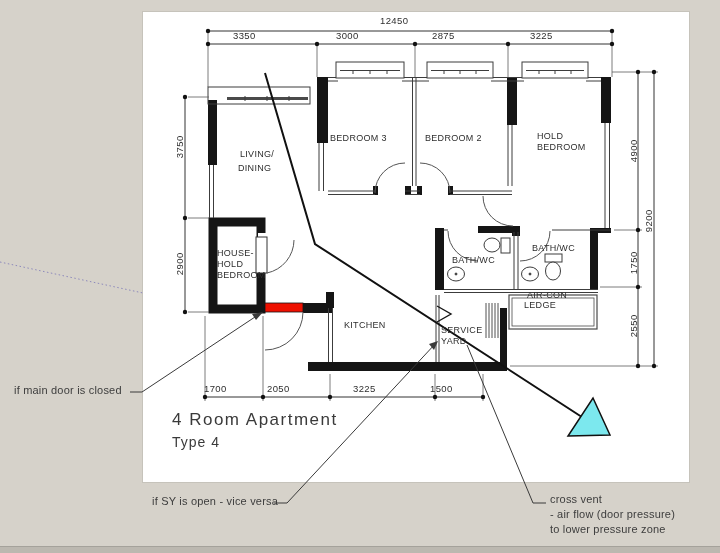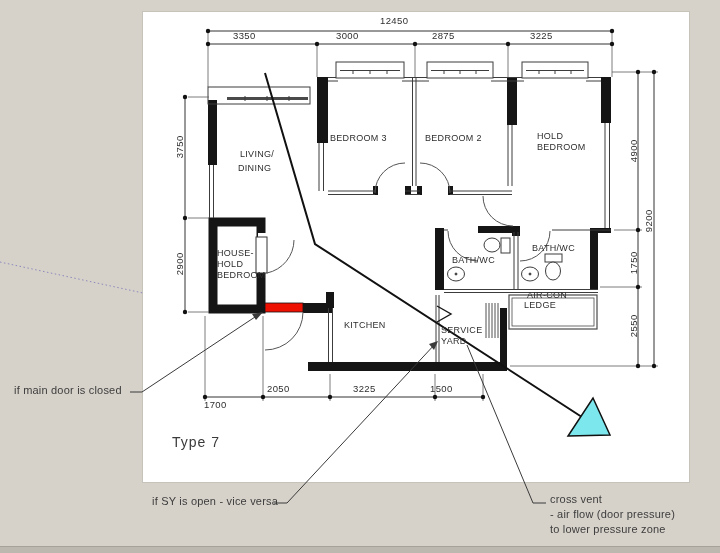--- a/index.html
+++ b/index.html
@@ -244,21 +244,21 @@
   <div class="lbl dim c" style="left:233px;top:31px;width:60px">3350</div>
   <div class="lbl dim c" style="left:336px;top:31px;width:60px">3000</div>
   <div class="lbl dim c" style="left:432px;top:31px;width:60px">2875</div>
   <div class="lbl dim c" style="left:530px;top:31px;width:60px">3225</div>
   <div class="lbl dim vdim" style="left:160px;top:142px">3750</div>
   <div class="lbl dim vdim" style="left:160px;top:259px">2900</div>
   <div class="lbl dim vdim" style="left:614px;top:146px">4900</div>
   <div class="lbl dim vdim" style="left:614px;top:258px">1750</div>
   <div class="lbl dim vdim" style="left:614px;top:321px">2550</div>
   <div class="lbl dim vdim" style="left:629px;top:216px">9200</div>
-  <div class="lbl dim c" style="left:204px;top:400px;width:60px">1700</div>
+  <div class="lbl dim c" style="left:204px;top:384px;width:60px">1700</div>
   <div class="lbl dim c" style="left:267px;top:384px;width:60px">2050</div>
   <div class="lbl dim c" style="left:353px;top:384px;width:60px">3225</div>
   <div class="lbl dim c" style="left:430px;top:384px;width:60px">1500</div>
 
   <div class="lbl cad c" style="left:240px;top:150px;width:60px">LIVING/</div>
   <div class="lbl cad c" style="left:238px;top:164px;width:60px">DINING</div>
   <div class="lbl cad c" style="left:330px;top:134px;width:80px">BEDROOM 3</div>
   <div class="lbl cad c" style="left:425px;top:134px;width:80px">BEDROOM 2</div>
   <div class="lbl cad" style="left:537px;top:132px">HOLD</div>
   <div class="lbl cad" style="left:537px;top:143px">BEDROOM</div>
@@ -266,21 +266,22 @@
   <div class="lbl cad" style="left:217px;top:260px">HOLD</div>
   <div class="lbl cad" style="left:217px;top:271px">BEDROOM</div>
   <div class="lbl cad c" style="left:452px;top:256px;width:70px">BATH/WC</div>
   <div class="lbl cad c" style="left:532px;top:244px;width:70px">BATH/WC</div>
   <div class="lbl cad c" style="left:527px;top:291px;width:70px">AIR-CON</div>
   <div class="lbl cad c" style="left:524px;top:301px;width:70px">LEDGE</div>
   <div class="lbl cad c" style="left:344px;top:321px;width:80px">KITCHEN</div>
   <div class="lbl cad" style="left:441px;top:326px">SERVICE</div>
   <div class="lbl cad" style="left:441px;top:337px">YARD</div>
 
-  <div class="lbl title2" style="left:172px;top:435px">Type 7</div>
+  <div class="lbl title1" style="left:172px;top:411px">4 Room Apartment</div>
+  <div class="lbl title2" style="left:172px;top:435px">Type 4</div>
 
   <div class="lbl ann" style="left:14px;top:385px">if main door is closed</div>
   <div class="lbl ann" style="left:152px;top:496px">if SY is open - vice versa</div>
   <div class="lbl ann" style="left:550px;top:494px">cross vent</div>
   <div class="lbl ann" style="left:550px;top:509px">- air flow (door pressure)</div>
   <div class="lbl ann" style="left:550px;top:524px">to lower pressure zone</div>
 
   <div class="bottom-strip"></div>
 </div>
 

